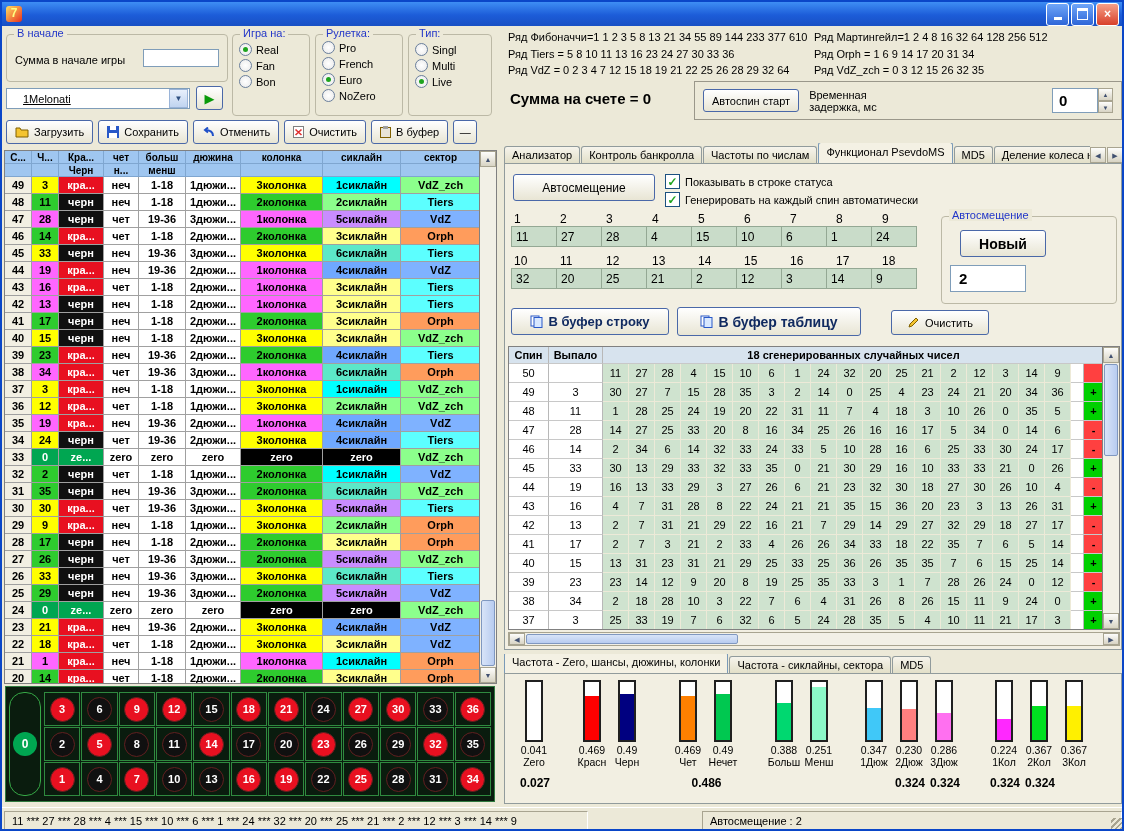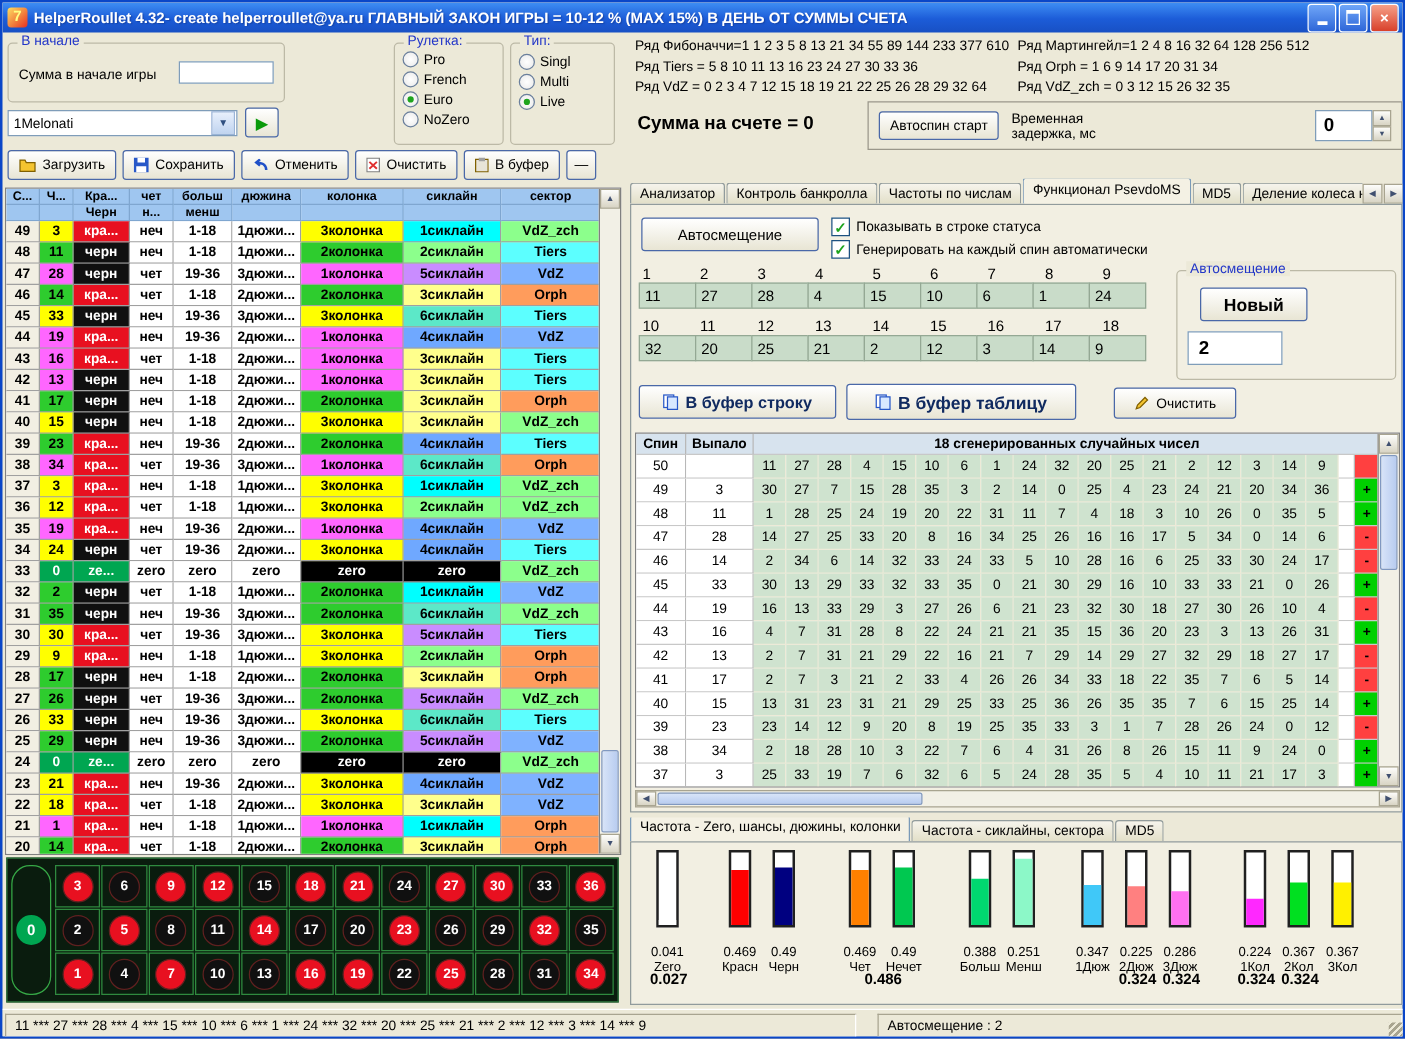--- a/index.html
+++ b/index.html
@@ -20,21 +20,21 @@
   .input{background:#fff;border:1px solid #7F9DB9;font-size:11px;box-sizing:border-box;font-family:"Liberation Sans",sans-serif;}
   .radio-row{display:flex;align-items:center;gap:4px;font-size:11px;margin:3px 6px;}
   .radio{width:11px;height:11px;border-radius:50%;border:1px solid #6A7F9C;background:radial-gradient(#fff,#E8E8E8);position:relative;flex:0 0 auto;}
   .radio.sel::after{content:"";position:absolute;left:2.5px;top:2.5px;width:5px;height:5px;border-radius:50%;background:#1EA41E;}
   .cb{display:flex;align-items:center;gap:5px;font-size:11px;position:absolute;white-space:nowrap;}
   .cbbox{width:13px;height:13px;background:#fff;border:1px solid #1C5180;display:flex;align-items:center;justify-content:center;color:#1EA41E;font-weight:bold;font-size:12px;line-height:12px;flex:0 0 auto;}
   
   .fld-label{position:absolute;left:8px;top:19px;font-size:11px;}
   .start-input{position:absolute;right:8px;top:14px;width:76px;height:18px;}
   .combo{position:absolute;left:4px;top:86px;width:184px;height:21px;background:#fff;border:1px solid #7F9DB9;display:flex;align-items:center;box-sizing:border-box;}
-  .combo-text{flex:1;font-size:11px;padding-left:4px;}
+  .combo-text{flex:1;font-size:11px;padding-left:16px;text-decoration:underline;}
   .combo-arrow{width:17px;height:17px;margin:1px;background:linear-gradient(#E8F0FC,#C0D4F0);border:1px solid #9AB4D8;font-size:8px;display:flex;align-items:center;justify-content:center;color:#305080;}
   .play-btn{position:absolute;left:194px;top:84px;width:27px;height:24px;color:#0A9A0A;font-size:13px;}
   .toolbar{position:absolute;left:4px;top:118px;height:26px;display:flex;gap:5px;}
   .toolbar .btn{height:24px;padding:0 8px;}
   
   .htable{position:absolute;left:2px;top:148px;width:493px;height:534px;background:#fff;border:1px solid #808080;display:flex;overflow:hidden;box-sizing:border-box;}
   .htable-main{flex:1;overflow:hidden;}
   .hrow{display:flex;height:17px;line-height:17px;}
   .hrow.hh{height:13px;line-height:13px;}
   .hcell{border-right:1px solid #A0A0A0;border-bottom:1px solid #A0A0A0;overflow:hidden;white-space:nowrap;text-align:center;font-weight:bold;font-size:11px;box-sizing:border-box;flex:0 0 auto;}
@@ -88,37 +88,36 @@
   .tcell.sign{font-weight:bold;}
   .hscroll{position:absolute;left:3px;top:468px;width:612px;height:14px;background:#F2F0E6;border:1px solid #A8A490;display:flex;box-sizing:border-box;}
   .hscroll .sbtn{width:16px;height:12px;line-height:11px;}
   .hthumb{width:210px;margin:1px;background:linear-gradient(#D8E4F8,#B8CCF0);border:1px solid #8098C0;border-radius:2px;}
   
   .chart-tabs{position:absolute;left:502px;top:652px;width:618px;height:19px;display:flex;align-items:flex-end;overflow:hidden;}
   .chart-box{position:absolute;left:502px;top:671px;width:618px;height:131px;border:1px solid #919B9C;background:#F2EFE2;box-sizing:border-box;}
   .bar-slot{position:absolute;width:34px;top:6px;text-align:center;}
   .bar{width:18px;height:62px;border:2px solid #202020;margin:0 auto;background:#fff;position:relative;box-sizing:border-box;}
   .bar-fill{position:absolute;left:0;right:0;bottom:0;}
-  .bar-val{font-size:10.5px;margin-top:14px;white-space:nowrap;}
+  .bar-val{font-size:10.5px;margin-top:2px;white-space:nowrap;}
   .bar-name{font-size:10.5px;white-space:nowrap;}
   .sec-val{position:absolute;top:102px;font-size:12px;font-weight:bold;white-space:nowrap;}
   
   .statusbar{position:absolute;left:0;top:805px;width:1124px;height:26px;background:#ECE9D8;border-top:1px solid #fff;box-sizing:border-box;}
   .spanel{position:absolute;top:3px;height:19px;border:1px solid #A8A490;border-right-color:#fff;border-bottom-color:#fff;font-size:11px;line-height:18px;padding-left:7px;box-sizing:border-box;overflow:hidden;white-space:nowrap;}
   .grip{position:absolute;right:2px;bottom:2px;width:13px;height:13px;background:repeating-linear-gradient(135deg,#ECE9D8 0 2px,#A8A490 2px 4px);}
   .icon-svg{flex:0 0 auto;}
 </style>
 </head>
 <body>
 
 <div class="win">
 
   <div class="titlebar">
     <span class="title-icon">7</span>
-    <span class="title-text">HelperRoullet 4.32- create helperroullet@ya.ru ГЛАВНЫЙ ЗАКОН ИГРЫ = 10-12 % (MAX 15%) В ДЕНЬ ОТ СУММЫ СЧЕТА</span>
     <span class="tb-btns">
       <span class="tb-btn">
           <span class="glyph-min"></span>
         </span>
       <span class="tb-btn">
           <span class="glyph-max"></span>
         </span>
       <span class="tb-btn close">×</span>
     </span>
   </div>
@@ -130,20 +129,37 @@
   </div>
 
   <div class="combo">
     <span class="combo-text">1Melonati</span>
     <span class="combo-arrow">▼</span>
   </div>
   <button class="btn play-btn">
       <span>▶</span>
     </button>
 
+  <div class="groupbox" style="left:230px;top:32px;width:78px;height:82px;">
+    <span class="gcaption">Игра на:</span>
+    <div id="radios-game" style="margin-top:8px;">
+        <label class="radio-row">
+          <span class="radio sel"></span>
+          <span>Real</span>
+        </label>
+        <label class="radio-row">
+          <span class="radio"></span>
+          <span>Fan</span>
+        </label>
+        <label class="radio-row">
+          <span class="radio"></span>
+          <span>Bon</span>
+        </label>
+      </div>
+  </div>
   <div class="groupbox" style="left:313px;top:32px;width:88px;height:82px;">
     <span class="gcaption">Рулетка:</span>
     <div id="radios-roulette" style="margin-top:6px;">
         <label class="radio-row">
           <span class="radio"></span>
           <span>Pro</span>
         </label>
         <label class="radio-row">
           <span class="radio"></span>
           <span>French</span>
@@ -1247,21 +1263,21 @@
         <div class="bar">
           <div class="bar-fill" style="height: 56%; background: rgb(64, 200, 248);"></div>
         </div>
         <div class="bar-val">0.347</div>
         <div class="bar-name">1Дюж</div>
       </div>
       <div class="bar-slot" style="left: 387px;">
         <div class="bar">
           <div class="bar-fill" style="height: 53%; background: rgb(255, 128, 128);"></div>
         </div>
-        <div class="bar-val">0.225</div>
+        <div class="bar-val">0.230</div>
         <div class="bar-name">2Дюж</div>
       </div>
       <div class="bar-slot" style="left: 422px;">
         <div class="bar">
           <div class="bar-fill" style="height: 46%; background: rgb(255, 112, 240);"></div>
         </div>
         <div class="bar-val">0.286</div>
         <div class="bar-name">3Дюж</div>
       </div>
       <div class="bar-slot" style="left: 482px;">
@@ -1287,18 +1303,18 @@
       </div>
       <div class="sec-val" style="left: 15px;">0.027</div>
       <div class="sec-val" style="left: 186.5px;">0.486</div>
       <div class="sec-val" style="left: 390px;">0.324</div>
       <div class="sec-val" style="left: 425px;">0.324</div>
       <div class="sec-val" style="left: 485px;">0.324</div>
       <div class="sec-val" style="left: 520px;">0.324</div>
     </div>
 
   <div class="statusbar">
-    <span class="spanel" style="left:2px;width:681px;">11 *** 27 *** 28 *** 4 *** 15 *** 10 *** 6 *** 1 *** 24 *** 32 *** 20 *** 25 *** 21 *** 2 *** 12 *** 3 *** 14 *** 9</span>
+    <span class="spanel" style="left:2px;width:584px;">11 *** 27 *** 28 *** 4 *** 15 *** 10 *** 6 *** 1 *** 24 *** 32 *** 20 *** 25 *** 21 *** 2 *** 12 *** 3 *** 14 *** 9</span>
     <span class="spanel" style="left:700px;width:420px;">Автосмещение : 2</span>
     <span class="grip"></span>
   </div>
 
 </div>
 
 </body></html>

